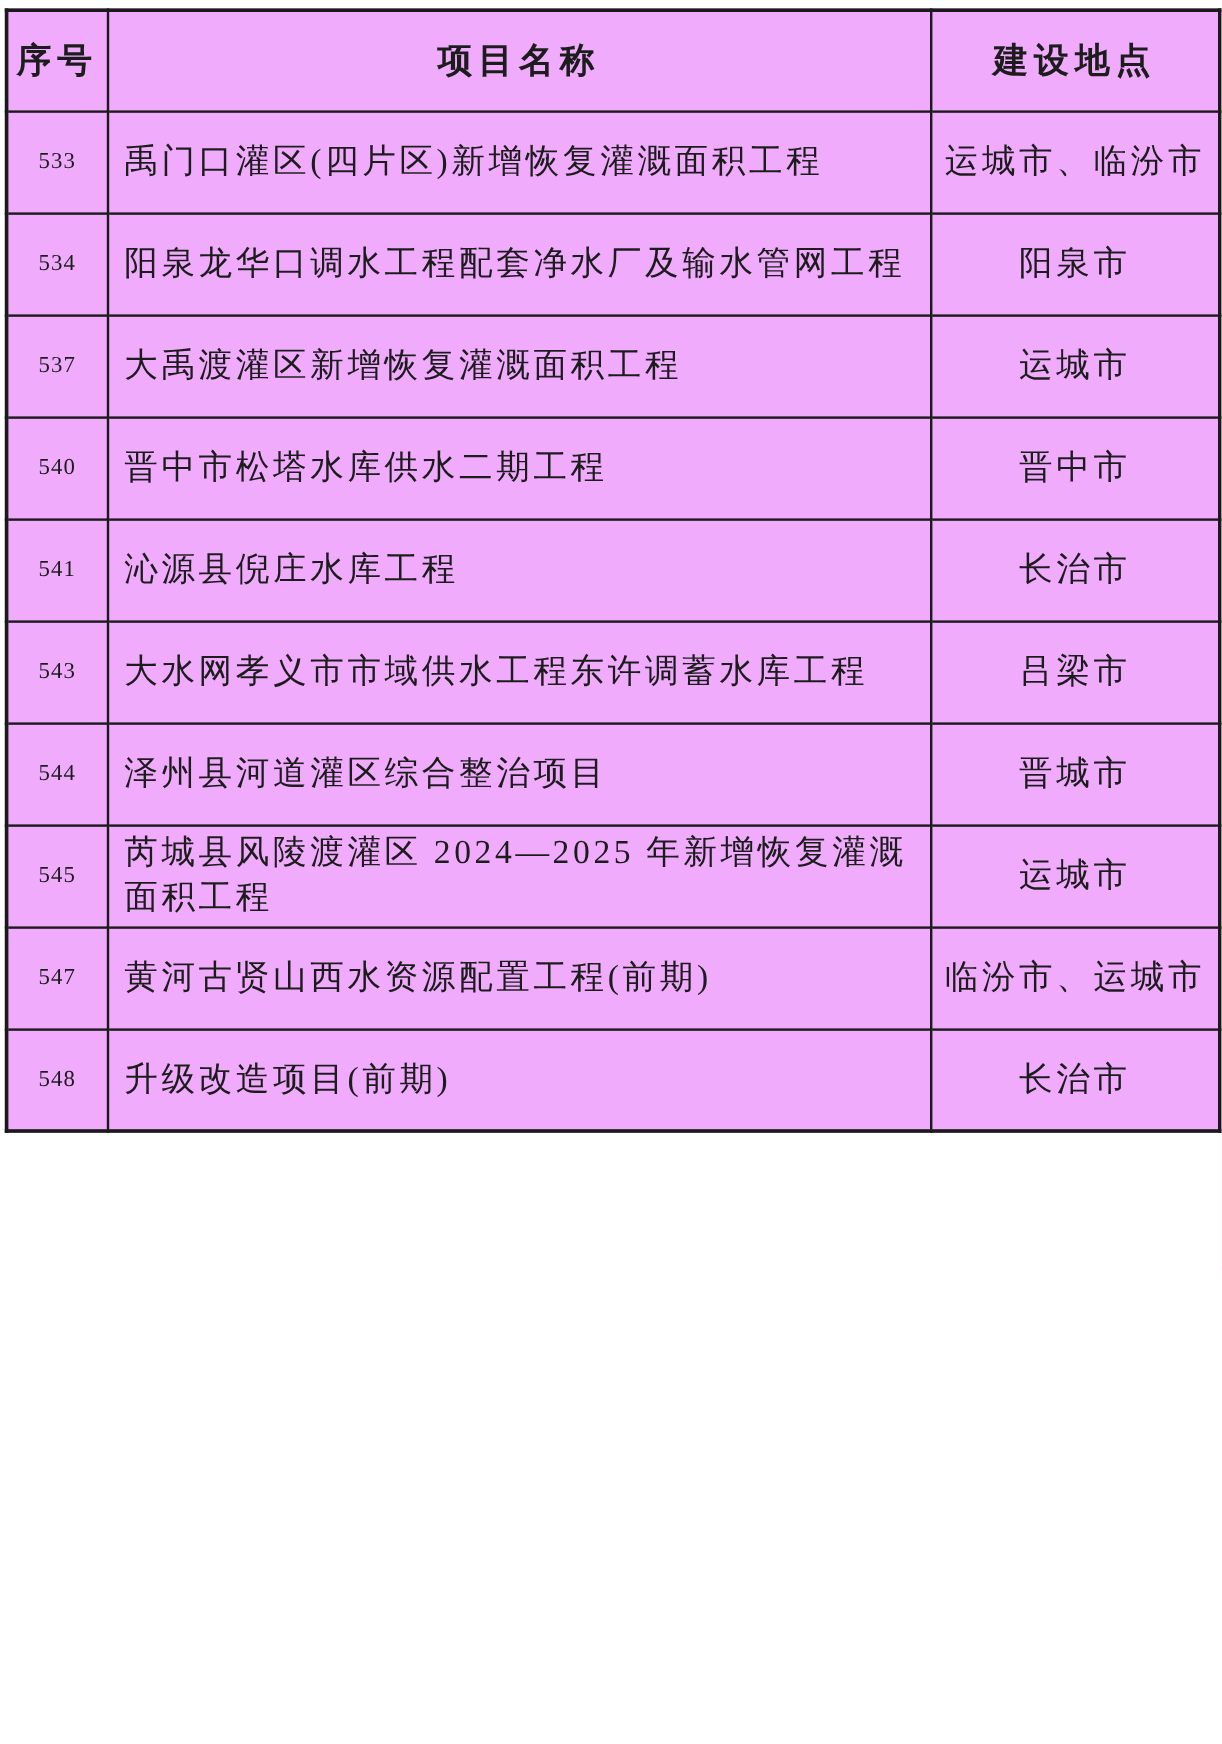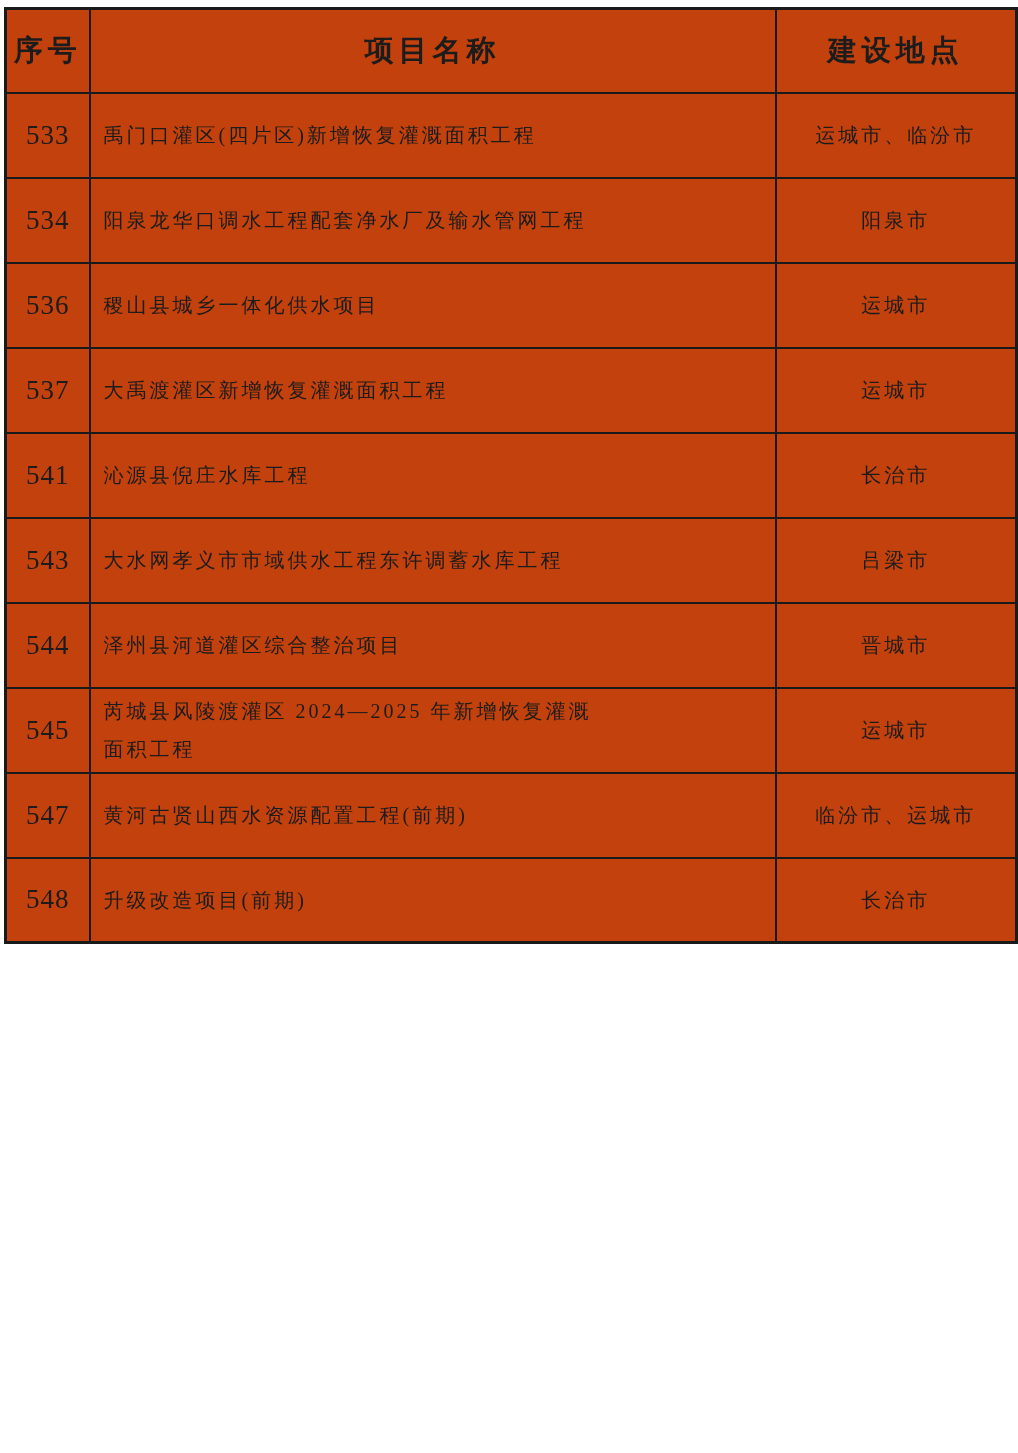--- a/index.html
+++ b/index.html
@@ -17,21 +17,21 @@
     background: #ffffff;
   }
   table.projects {
     position: absolute;
     left: 4px;
     top: 7px;
     width: 1011px;
     border-collapse: collapse;
     table-layout: fixed;
     border: 3px solid #1a1a1a;
-    background: #c2410c;
+    background: #f0abfc;
   }
   col.c-serial   { width: 84px; }
   col.c-name     { width: 686px; }
   col.c-location { width: 241px; }
   th, td {
     border: 2px solid #1a1a1a;
     vertical-align: middle;
     color: #1c1c1c;
     overflow: hidden;
   }
@@ -40,27 +40,27 @@
   th {
     font-family: "Liberation Sans", "DejaVu Sans", sans-serif;
     font-weight: 700;
     font-size: 29px;
     letter-spacing: 5px;
     text-align: center;
     padding: 0;
   }
   td {
     font-family: "Liberation Serif", "DejaVu Serif", serif;
-    font-size: 20px;
+    font-size: 28px;
     font-weight: 400;
   }
   td.serial {
     text-align: center;
     letter-spacing: 1px;
-    font-size: 27px;
+    font-size: 19px;
     padding: 0;
   }
   td.name {
     text-align: left;
     padding: 2px 10px 2px 13px;
     letter-spacing: 3px;
     line-height: 38px;
     white-space: pre-line;
   }
   td.location {
@@ -92,28 +92,28 @@
           <td class="serial">533</td>
           <td class="name">禹门口灌区(四片区)新增恢复灌溉面积工程</td>
           <td class="location">运城市、临汾市</td>
         </tr>
         <tr>
           <td class="serial">534</td>
           <td class="name">阳泉龙华口调水工程配套净水厂及输水管网工程</td>
           <td class="location">阳泉市</td>
         </tr>
         <tr>
-          <td class="serial">536</td>
-          <td class="name">稷山县城乡一体化供水项目</td>
+          <td class="serial">537</td>
+          <td class="name">大禹渡灌区新增恢复灌溉面积工程</td>
           <td class="location">运城市</td>
         </tr>
         <tr>
-          <td class="serial">537</td>
-          <td class="name">大禹渡灌区新增恢复灌溉面积工程</td>
-          <td class="location">运城市</td>
+          <td class="serial">540</td>
+          <td class="name">晋中市松塔水库供水二期工程</td>
+          <td class="location">晋中市</td>
         </tr>
         <tr>
           <td class="serial">541</td>
           <td class="name">沁源县倪庄水库工程</td>
           <td class="location">长治市</td>
         </tr>
         <tr>
           <td class="serial">543</td>
           <td class="name">大水网孝义市市域供水工程东许调蓄水库工程</td>
           <td class="location">吕梁市</td>

